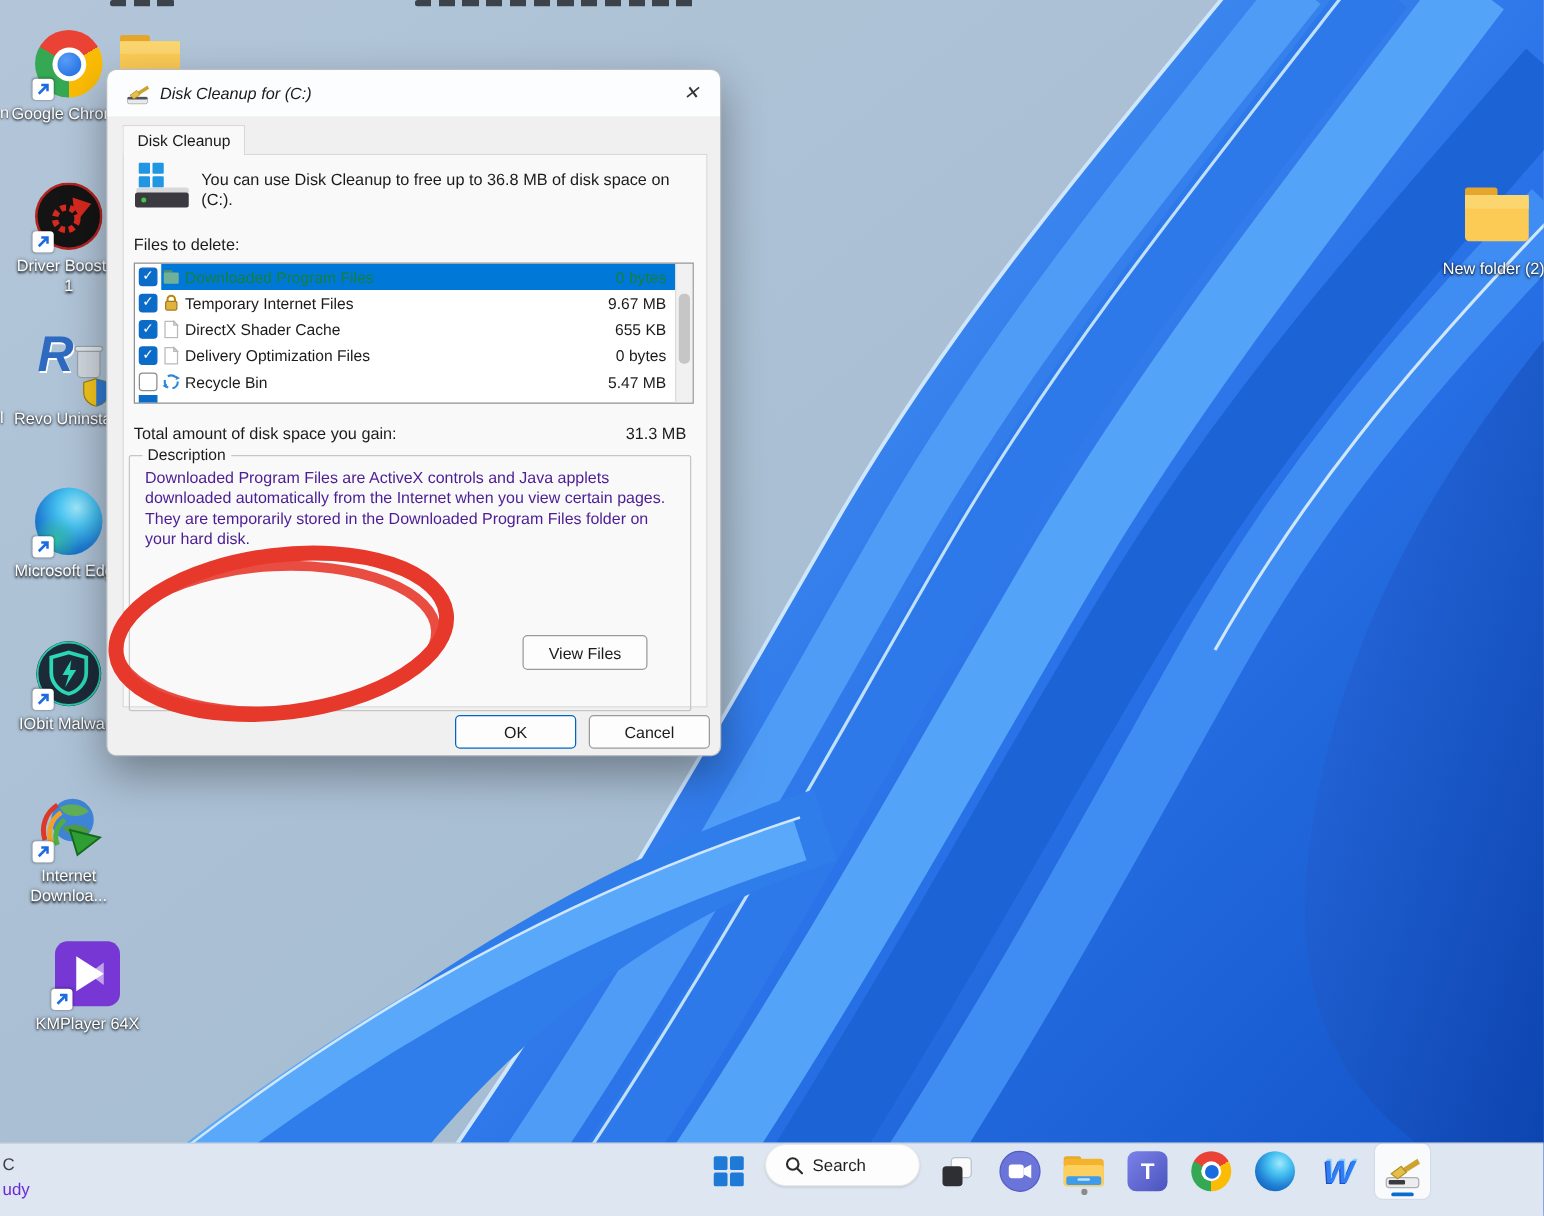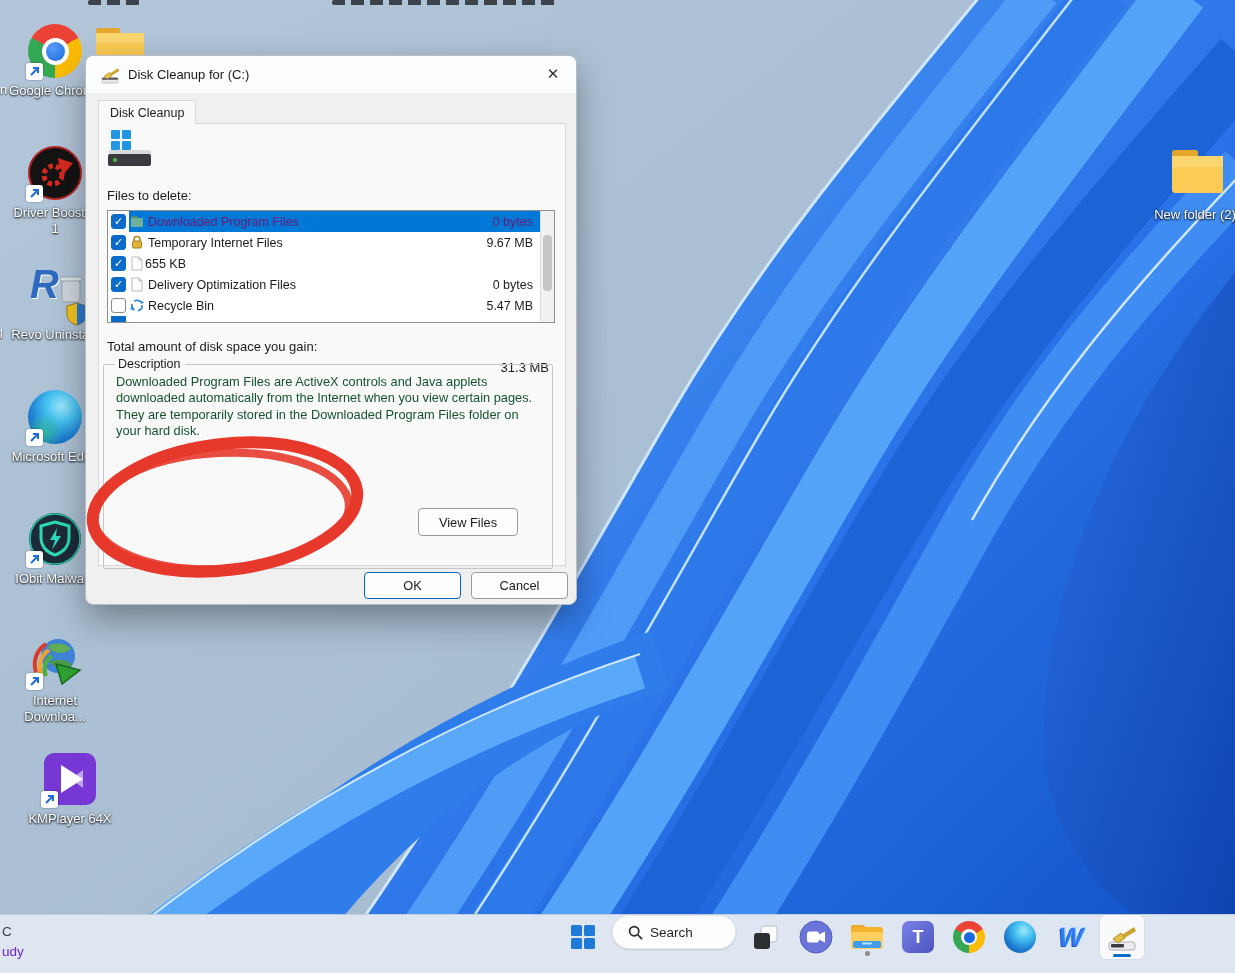--- a/index.html
+++ b/index.html
@@ -30,21 +30,21 @@
     background:radial-gradient(circle at 62% 30%,#9fe8fb 0%,#46c1f0 30%,#1f7fd4 62%,#0b4ea5 100%);}
   .circle-edge::after{content:"";display:block;width:54px;height:54px;border-radius:50%;
     background:radial-gradient(circle at 30% 78%,rgba(54,200,150,.8) 0%,rgba(54,200,150,0) 34%);}
   .glyph-letter{font-weight:bold;font-style:italic;}
 
   
   .dialog{position:absolute;left:85px;top:55px;width:492px;height:550px;z-index:5;
     background:#f0f0f0;border-radius:8px;border:1px solid #b9bdc2;
     box-shadow:0 14px 34px rgba(0,0,0,.35);box-sizing:border-box;}
   .titlebar{position:absolute;left:0;top:0;right:0;height:37px;background:#fbfdfe;
-    border-radius:8px 8px 0 0;display:flex;align-items:center;}
+    border-radius:8px 8px 0 0;display:flex;align-items:center;font-style:italic;}
   .titlebar .tname{font-size:13px;color:#1a1a1a;margin-left:8px;}
   .title-ic{margin-left:14px;width:20px;height:20px;}
   .close-btn{position:absolute;right:6px;top:3px;width:34px;height:30px;display:flex;align-items:center;
     justify-content:center;font-size:15px;color:#333;border-radius:5px;cursor:default;}
   .tab{position:absolute;left:12px;top:44px;height:23px;padding:0 11px;background:#f9f9f9;
     border:1px solid #d9d9d9;border-bottom:none;font-size:12.5px;color:#1a1a1a;display:flex;
     align-items:center;z-index:2;border-radius:1px 1px 0 0;}
   .page{position:absolute;left:12px;top:67px;width:468px;height:443px;background:#f9f9f9;
     border:1px solid #d9d9d9;box-sizing:border-box;}
   .hd-ic{position:absolute;left:8px;top:6px;}
@@ -55,30 +55,30 @@
   .lrow{height:21px;display:flex;align-items:center;position:relative;font-size:12.5px;color:#1b1b1b;}
   .lrow .hl{position:absolute;left:21px;right:13px;top:0;bottom:0;background:#0078d7;}
   .lrow>*{position:relative;}
   .cb{width:15px;height:15px;border-radius:3px;margin-left:3px;flex:0 0 auto;box-sizing:border-box;
     display:flex;align-items:center;justify-content:center;font-size:11px;line-height:1;}
   .cb.on{background:#0b6bc8;border:1px solid #0b6bc8;color:#fff;}
   .cb.off{background:#fff;border:1px solid #8b8b8b;color:transparent;}
   .li-ic{width:16px;height:15px;margin-left:3px;flex:0 0 auto;}
   .lname{margin-left:3px;flex:1;white-space:nowrap;overflow:hidden;}
   .lsize{margin-right:21px;white-space:nowrap;}
-  .lrow.sel .lname,.lrow.sel .lsize{color:#701a75;}
+  .lrow.sel .lname,.lrow.sel .lsize{color:#15803d;}
   .partial-row{height:7px;overflow:hidden;}
   .sbar{position:absolute;right:0;top:0;bottom:0;width:13px;background:#f1f1f1;border-left:1px solid #dcdcdc;}
   .sthumb{position:absolute;right:2px;top:24px;width:9px;height:56px;background:#c6c6c6;border-radius:4px;}
   .total-lbl{position:absolute;left:8px;top:215px;font-size:13px;color:#1b1b1b;}
-  .total-val{position:absolute;right:16px;top:215px;font-size:13px;color:#1b1b1b;margin-top:21px;}
+  .total-val{position:absolute;right:16px;top:215px;font-size:13px;color:#1b1b1b;}
   .groupbox{position:absolute;left:4px;top:240px;right:12px;height:203px;border:1px solid #c6c6c6;
     border-radius:2px;}
   .legend{position:absolute;left:10px;top:-8px;background:#f9f9f9;padding:0 4px;font-size:12.5px;color:#1b1b1b;}
-  .desc{position:absolute;left:12px;right:10px;top:9px;font-size:12.8px;color:#14532d;line-height:1.27;}
+  .desc{position:absolute;left:12px;right:10px;top:9px;font-size:12.8px;color:#4c1d95;line-height:1.27;}
   .btn{display:flex;align-items:center;justify-content:center;box-sizing:border-box;border-radius:4px;
     font-size:12.8px;color:#1b1b1b;background:#fdfdfd;border:1px solid #9a9a9a;cursor:default;}
   .btn-cleanup{position:absolute;left:20px;top:143px;width:184px;height:28px;gap:3px;
     background:#ddecf9;border:1px solid #3b82d0;}
   .btn-view{position:absolute;left:314px;top:143px;width:100px;height:28px;}
   .btn-ok{position:absolute;left:278px;top:516px;width:97px;height:27px;border:1px solid #0067c0;}
   .btn-cancel{position:absolute;left:385px;top:516px;width:97px;height:27px;}
 
   
   .annotation{position:absolute;left:60px;top:415px;z-index:6;pointer-events:none;}
@@ -299,20 +299,21 @@
   <div class="page">
     <svg class="hd-ic" width="46" height="38" viewBox="0 0 46 38">
       <rect x="4" y="0" width="9" height="9" rx="1" fill="#2196e3"></rect>
       <rect x="15" y="0" width="9" height="9" rx="1" fill="#2196e3"></rect>
       <rect x="4" y="11" width="9" height="9" rx="1" fill="#2196e3"></rect>
       <rect x="15" y="11" width="9" height="9" rx="1" fill="#2196e3"></rect>
       <rect x="2" y="20" width="42" height="5" rx="2" fill="#d9d9dc"></rect>
       <rect x="1" y="24" width="43" height="12" rx="2" fill="#3a3a40"></rect>
       <circle cx="8" cy="30" r="2" fill="#43c643"></circle>
     </svg>
+    <div class="intro">You can use Disk Cleanup to free up to 36.8 MB of disk space on (C:).</div>
     <div class="files-lbl">Files to delete:</div>
 
     <div class="listbox">
       <div class="lrow sel">
         <span class="hl"></span>
         <span class="cb on">✓</span>
         <svg class="li-ic" viewBox="0 0 16 15">
           <rect x="2" y="2" width="7" height="4" rx="1" fill="#4f8b79"></rect>
           <rect x="2" y="4" width="12" height="9" rx="1" fill="#6fb09a"></rect>
         </svg>
@@ -327,20 +328,21 @@
         </svg>
         <span class="lname">Temporary Internet Files</span>
         <span class="lsize">9.67 MB</span>
       </div>
       <div class="lrow">
         <span class="cb on">✓</span>
         <svg class="li-ic" viewBox="0 0 16 15">
           <path d="M3 1 h7 l3 3 v10 h-10 z" fill="#fff" stroke="#b9b9b9"></path>
           <path d="M10 1 l3 3 h-3 z" fill="#e8e8e8" stroke="#b9b9b9"></path>
         </svg>
+        <span class="lname">DirectX Shader Cache</span>
         <span class="lsize">655 KB</span>
       </div>
       <div class="lrow">
         <span class="cb on">✓</span>
         <svg class="li-ic" viewBox="0 0 16 15">
           <path d="M3 1 h7 l3 3 v10 h-10 z" fill="#fff" stroke="#b9b9b9"></path>
           <path d="M10 1 l3 3 h-3 z" fill="#e8e8e8" stroke="#b9b9b9"></path>
         </svg>
         <span class="lname">Delivery Optimization Files</span>
         <span class="lsize">0 bytes</span>

